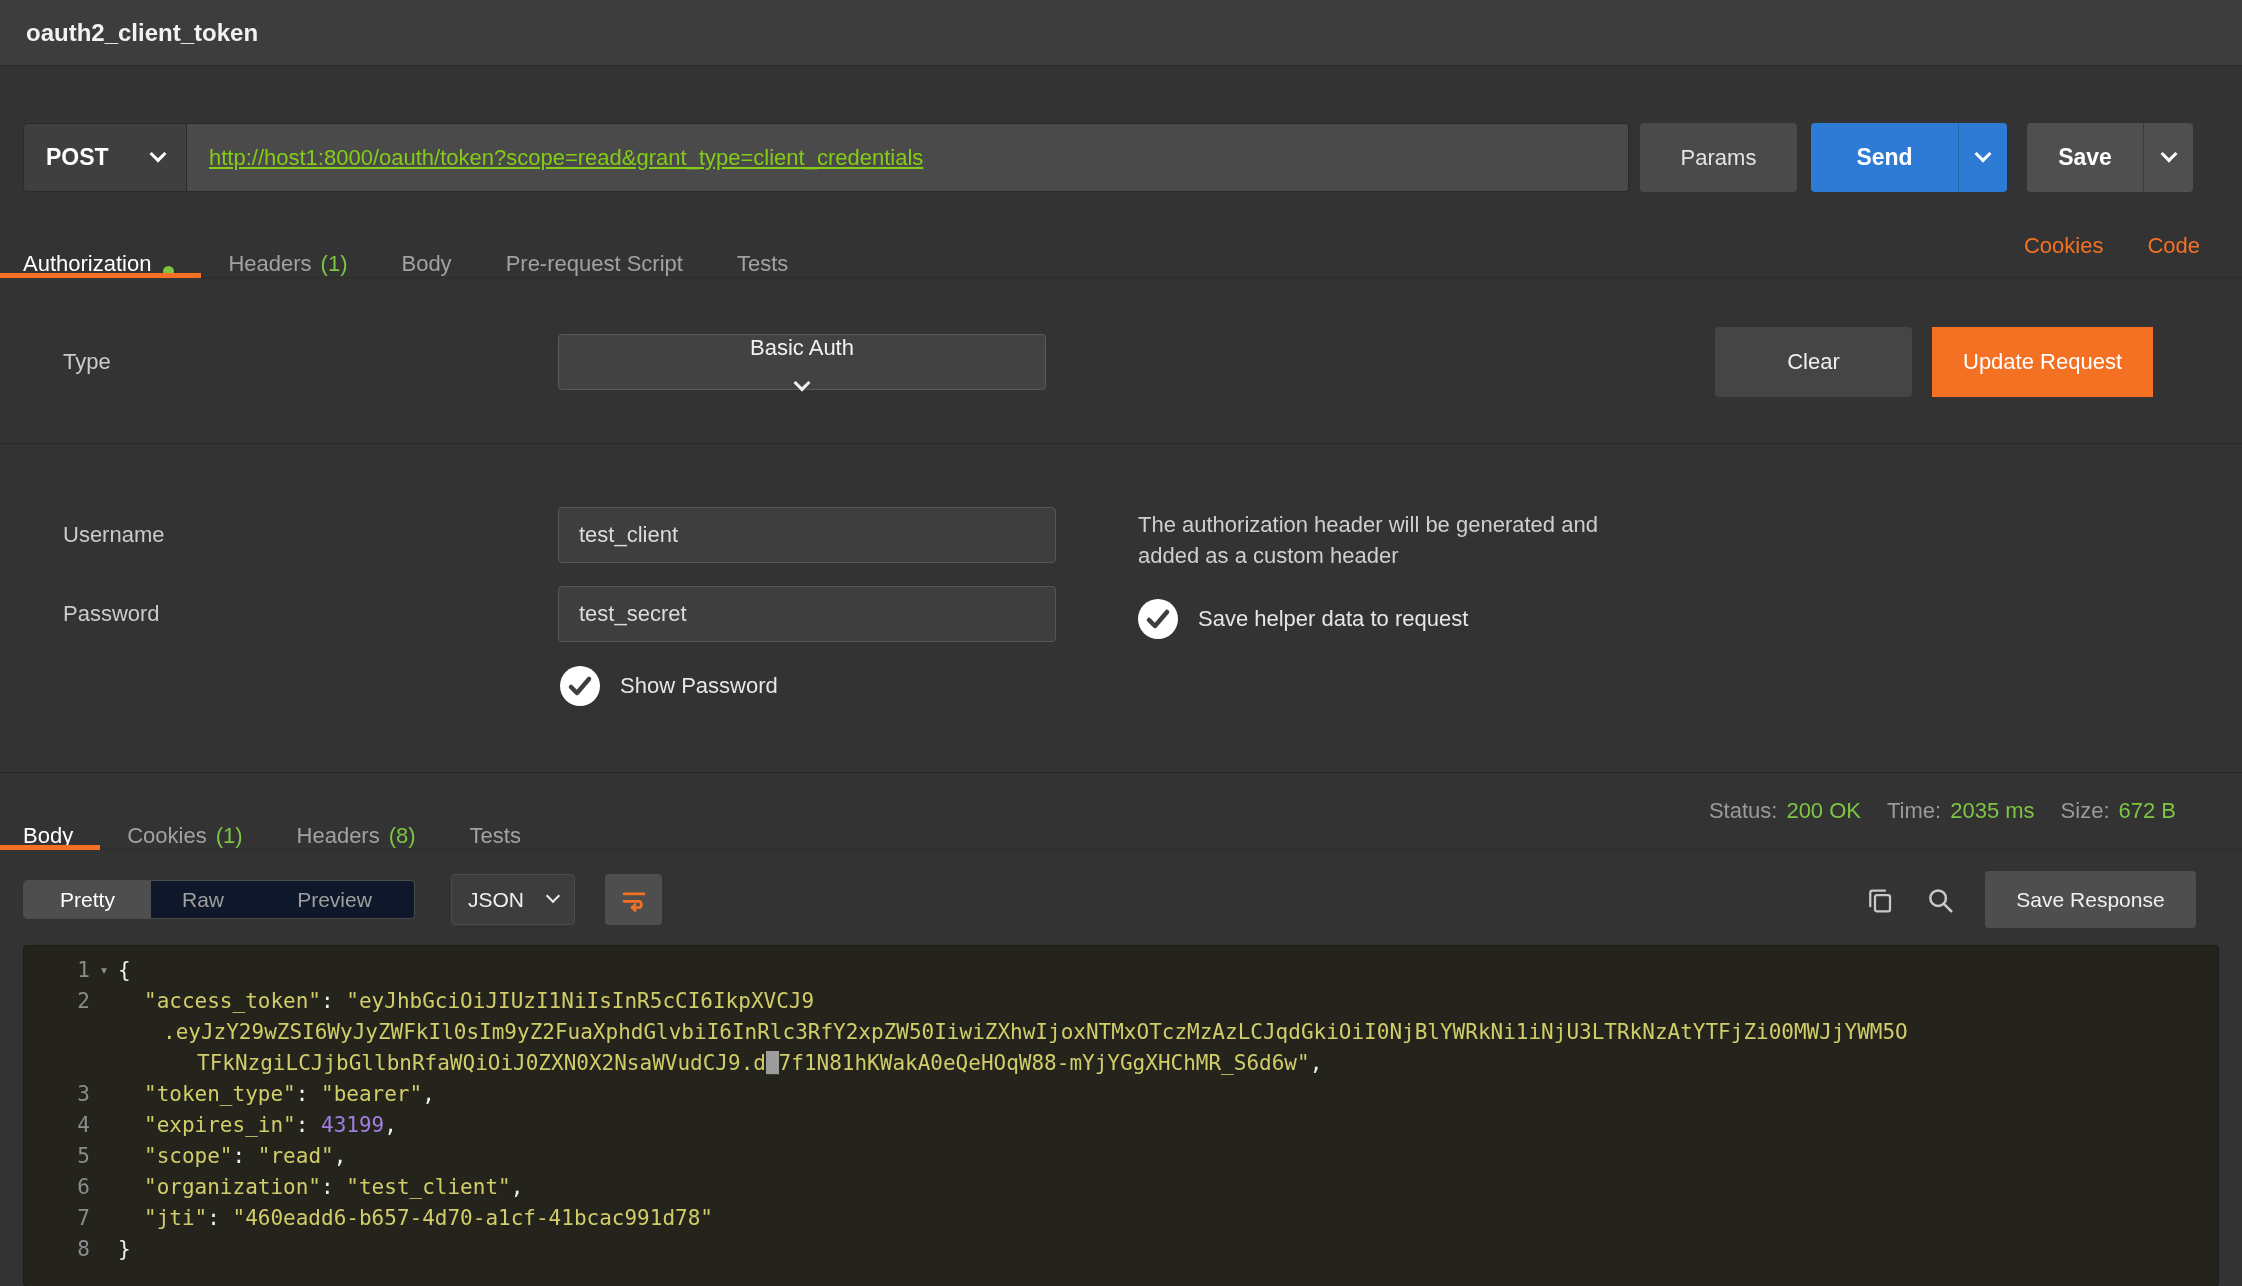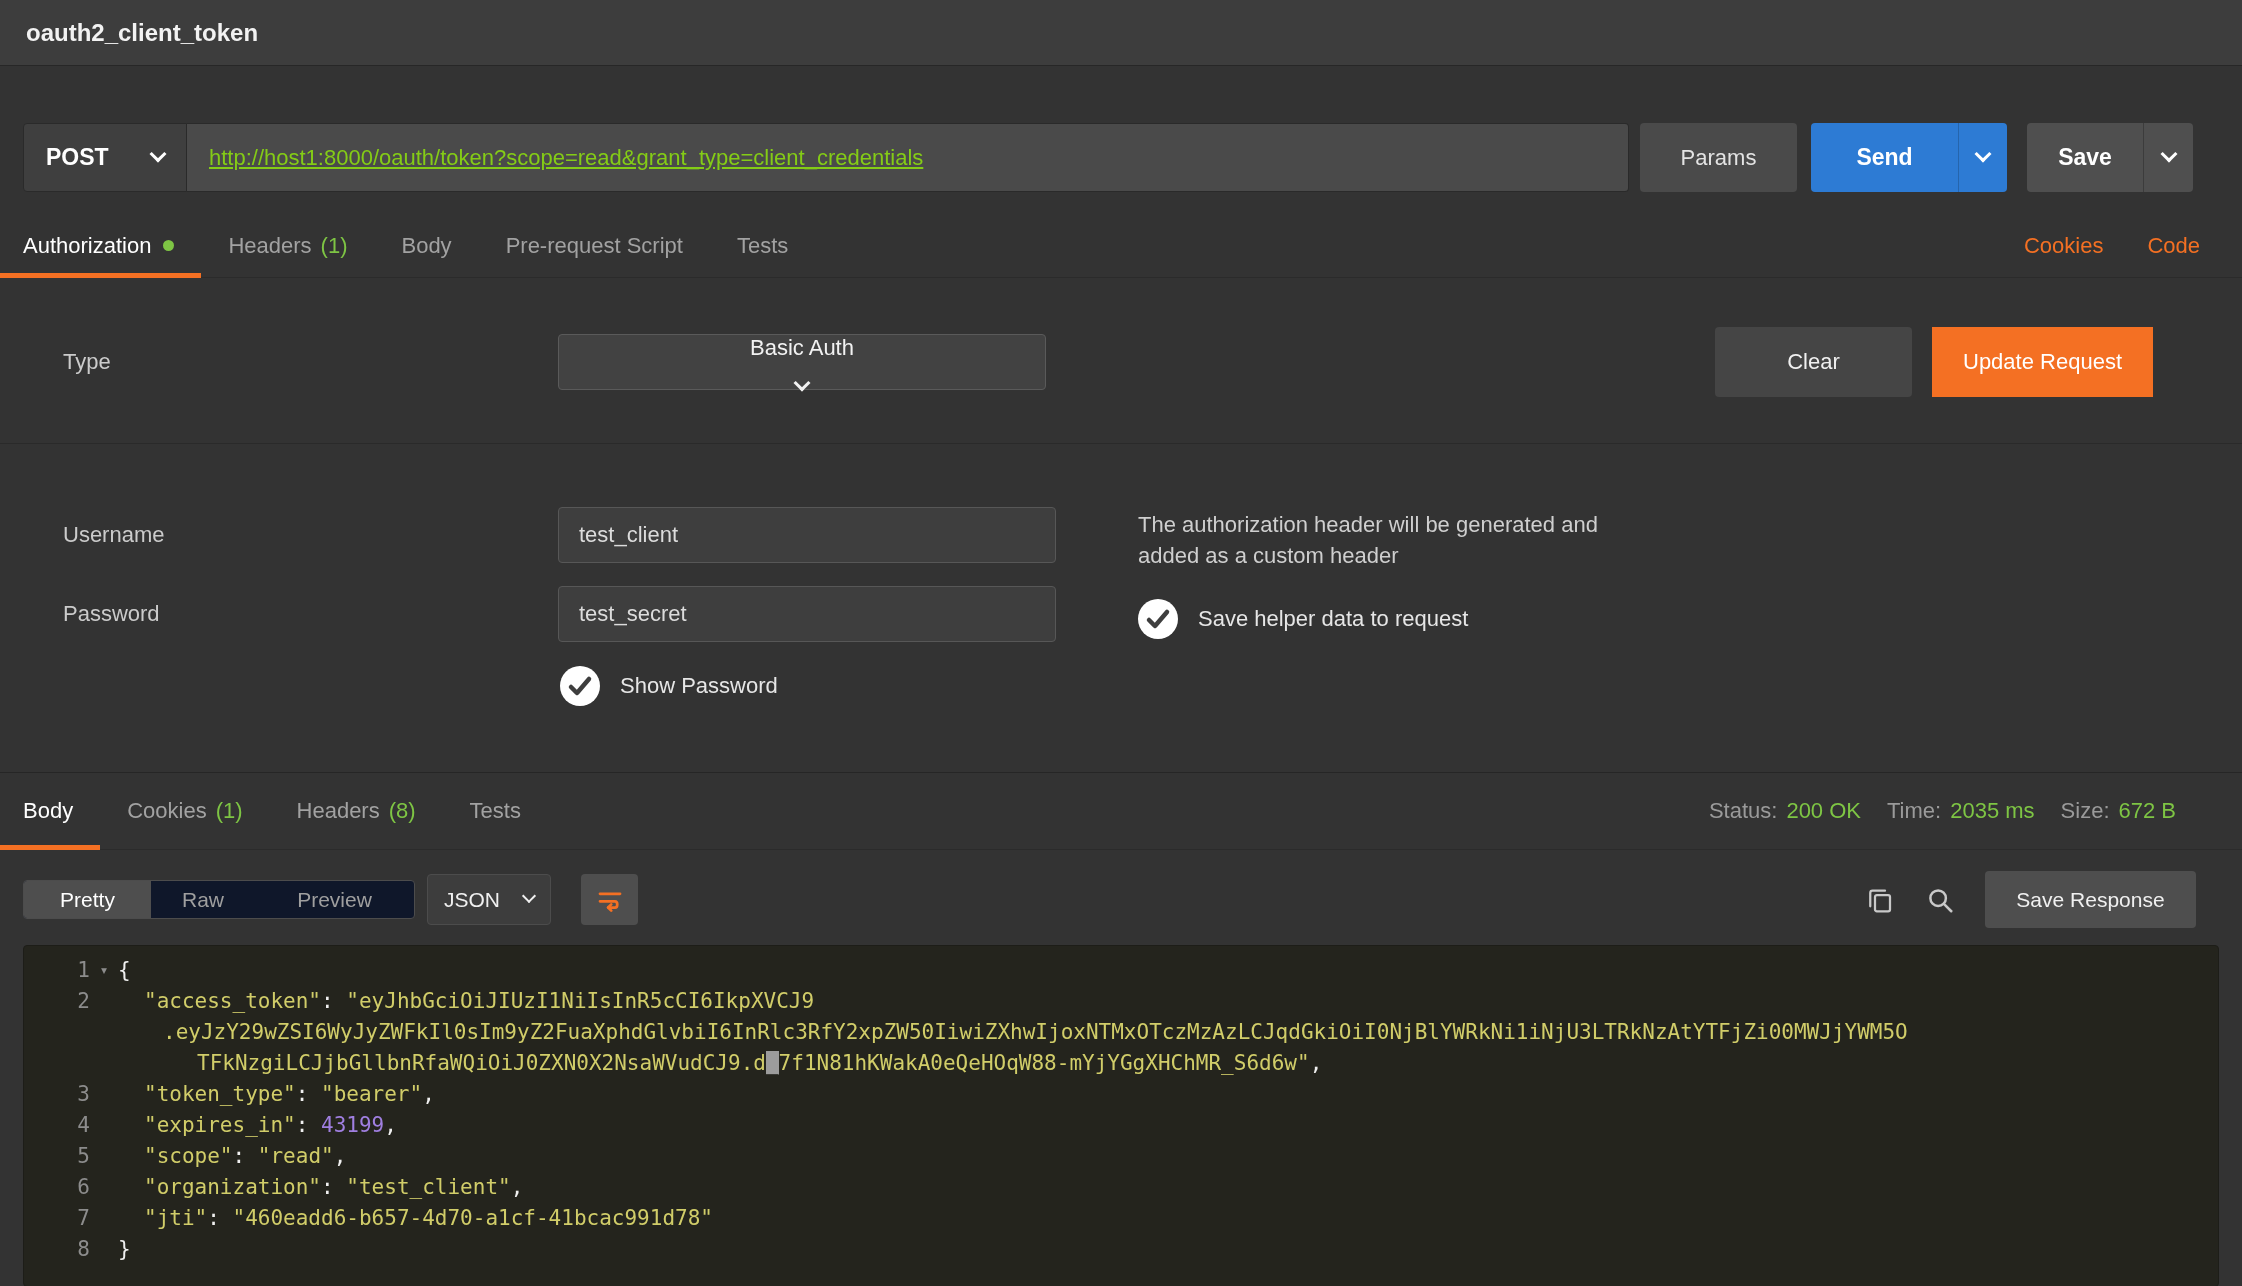--- a/index.html
+++ b/index.html
@@ -37,21 +37,21 @@
 
   .chev { display:inline-block; width:12px; height:12px; border-right:3px solid currentColor;
           border-bottom:3px solid currentColor; transform:rotate(45deg); margin-top:-7px; }
   .chev.sm { width:10px; height:10px; border-width:0 2.5px 2.5px 0; border-style:solid; }
 
   
   .req-tabs, .resp-tabs { display:flex; align-items:stretch; border-bottom:1px solid #2b2b2b;
                           position:relative; }
   .req-tabs { height:64px; margin-top:22px; }
   .resp-tabs { height:77px; }
-  .tab { display:flex; align-items:center; padding:0 27px; color:#a2a2a2; font-size:22px;
+  .tab { display:flex; align-items:flex-end; padding:0 27px; color:#a2a2a2; font-size:22px;
          position:relative; cursor:pointer; }
   .tab.first { padding-left:23px; }
   .tab.active { color:#ffffff; }
   .tab.active::after { content:""; position:absolute; left:0; right:0; bottom:-1px;
                        height:5px; background:#f47023; }
   .count { color:#7ec544; margin-left:9px; }
   .dot { width:11px; height:11px; border-radius:50%; background:#7ec544; margin-left:12px; }
   .tabs-right { margin-left:auto; display:flex; align-items:center; gap:44px; padding-right:42px; }
   .link { color:#f47023; font-size:22px; cursor:pointer; }
 
@@ -91,21 +91,21 @@
   .stat-label { color:#9a9a9a; }
   .stat-value { color:#7ec544; margin-left:9px; }
 
   .resp-toolbar { display:flex; align-items:center; margin:21px 46px 0 23px; height:57px; }
   .seg-group { display:flex; border:1px solid #4c4c4c; border-radius:4px; overflow:hidden;
                height:39px; background:#0f172a; }
   .seg { display:flex; align-items:center; justify-content:center; color:#9f9f9f;
          font-size:21px; cursor:pointer; }
   .seg.w1 { width:127px; } .seg.w2 { width:104px; } .seg.w3 { width:159px; }
   .seg.active { background:#4e4e4e; color:#ffffff; }
-  .json-select { margin-left:12px; width:124px; height:51px; border:1px solid #4c4c4c;
+  .json-select { margin-left:36px; width:124px; height:51px; border:1px solid #4c4c4c;
                  background:#3d3d3d; border-radius:4px; display:flex; align-items:center;
                  justify-content:space-between; padding:0 16px; color:#f0f0f0; font-size:21px;
                  cursor:pointer; }
   .wrap-btn { margin-left:30px; width:57px; height:51px; background:#4e4e4e; border:none;
               border-radius:4px; display:flex; align-items:center; justify-content:center;
               cursor:pointer; }
   .toolbar-right { margin-left:auto; display:flex; align-items:center; gap:30px; }
   .icon-btn { background:none; border:none; display:flex; align-items:center; cursor:pointer; }
   .save-response-btn { width:211px; height:57px; background:#4e4e4e; border:none;
                        border-radius:4px; color:#f0f0f0; font-size:21px; cursor:pointer;

